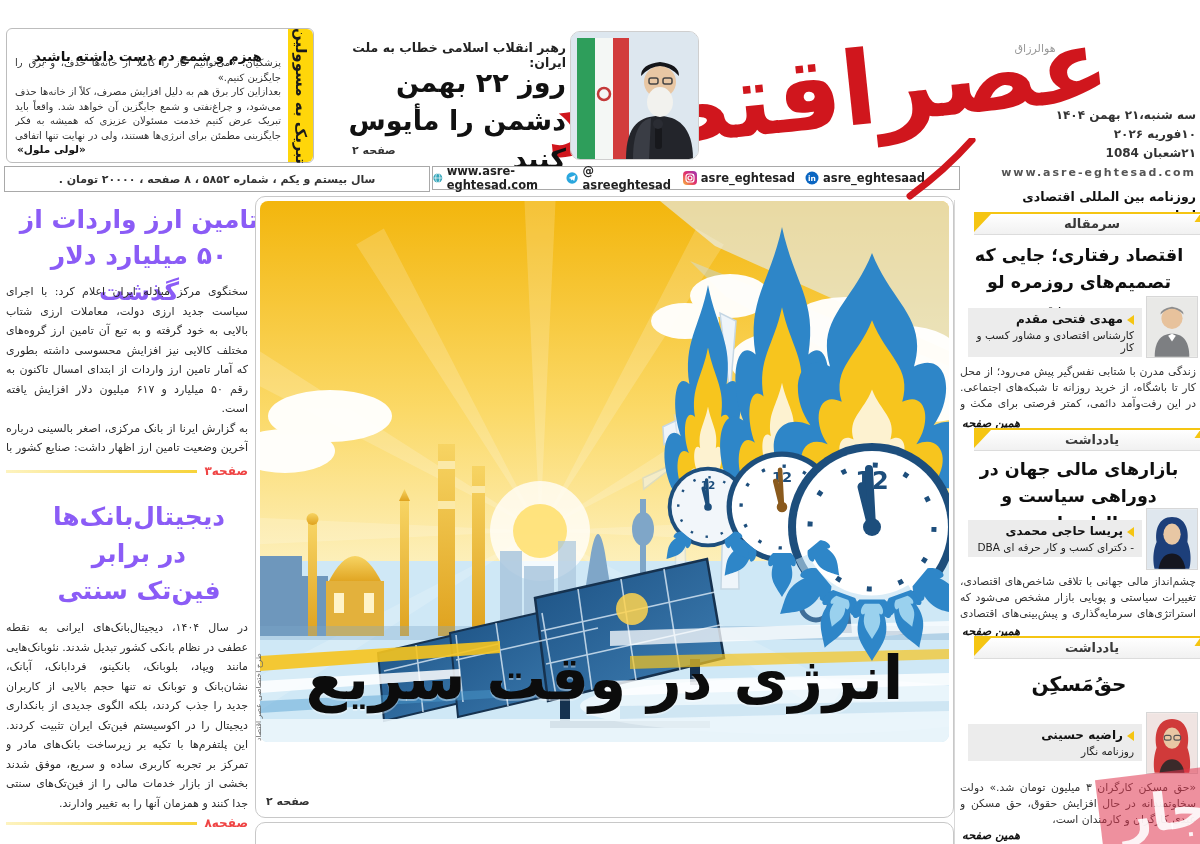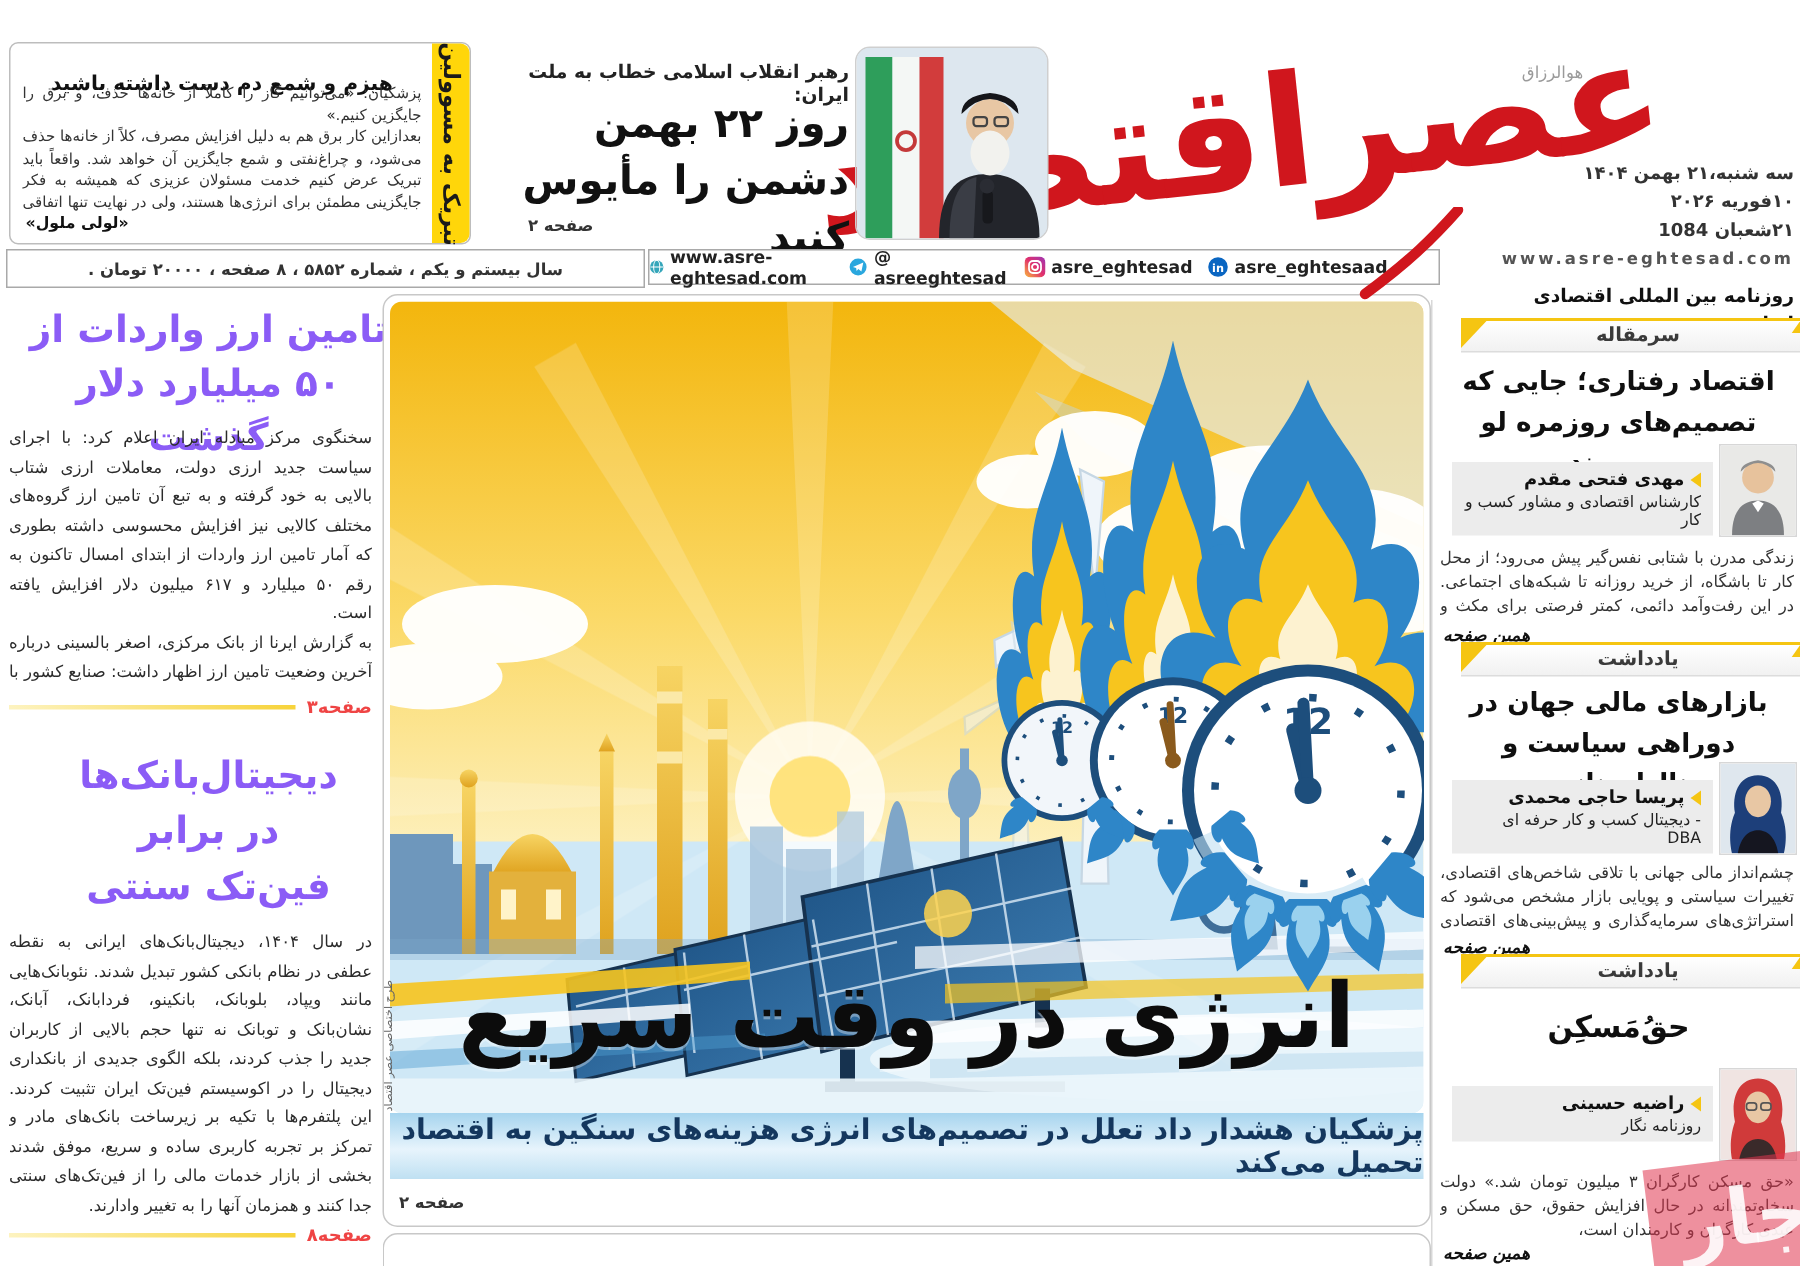--- a/index.html
+++ b/index.html
@@ -432,23 +432,20 @@
         <use href="#bflame" transform="translate(0,60) rotate(180) scale(1.0)" fill="#2e86c8"></use>
         <use href="#bflame" transform="translate(40,48) rotate(140) scale(0.9)" fill="#2e86c8"></use>
       </g>
       <g transform="translate(448,306)">
         <use href="#bflame" transform="translate(-28,36) rotate(-140) scale(0.7)" fill="#2e86c8"></use>
         <use href="#bflame" transform="translate(28,36) rotate(140) scale(0.7)" fill="#2e86c8"></use>
       </g>
     </svg>
 
     <div id="main-headline" class="rtl">انرژی در وقت سریع</div>
-    <div id="main-subband">
-      <span id="main-sub" class="rtl">پزشکیان هشدار داد تعلل در تصمیم‌های انرژی هزینه‌های سنگین به اقتصاد تحمیل می‌کند</span>
-    </div>
     <div id="main-ref" class="rtl">صفحه ۲</div>
     <div id="main-credit">طرح اختصاصی عصر اقتصاد</div>
   </div>
   <div class="abs" id="nextbox"></div>
 
   <div class="abs" id="sidebar-divider"></div>
 
   <div class="abs shead" id="s1-head">
     <span>سرمقاله</span>
   </div>
@@ -475,21 +472,21 @@
   <div class="abs rtl stitle" id="s2-title">بازارهای مالی جهان در دوراهی سیاست و نااطمینانی</div>
   <div class="abs auth" id="s2-auth">
     <svg class="aphoto" viewBox="0 0 52 62">
       <rect width="52" height="62" fill="#dfe7ee"></rect>
       <path d="M26,8 C40,8 44,22 42,34 C48,48 44,62 44,62 L8,62 C8,62 4,48 10,34 C8,22 12,8 26,8 Z" fill="#1d3f7a"></path>
       <ellipse cx="26" cy="26" rx="9" ry="11" fill="#e8c7a4"></ellipse>
       <path d="M12,62 C14,50 20,46 26,46 C32,46 38,50 40,62 Z" fill="#151620"></path>
     </svg>
     <div class="abox">
       <div class="aname">پریسا حاجی محمدی</div>
-      <div class="arole">- دیجیتال کسب و کار حرفه ای DBA</div>
+      <div class="arole">- دکترای کسب و کار حرفه ای DBA</div>
     </div>
   </div>
   <div class="abs rtl just sexc" id="s2-exc">چشم‌انداز مالی جهانی با تلاقی شاخص‌های اقتصادی، تغییرات سیاستی و پویایی بازار مشخص می‌شود که استراتژی‌های سرمایه‌گذاری و پیش‌بینی‌های اقتصادی را شکل می‌دهند.</div>
   <div class="abs sref" id="s2-ref">همین صفحه</div>
 
   <div class="abs shead" id="s3-head">
     <span>یادداشت</span>
   </div>
   <div class="abs rtl stitle" id="s3-title">حقُ‌مَسکِن</div>
   <div class="abs auth" id="s3-auth">

